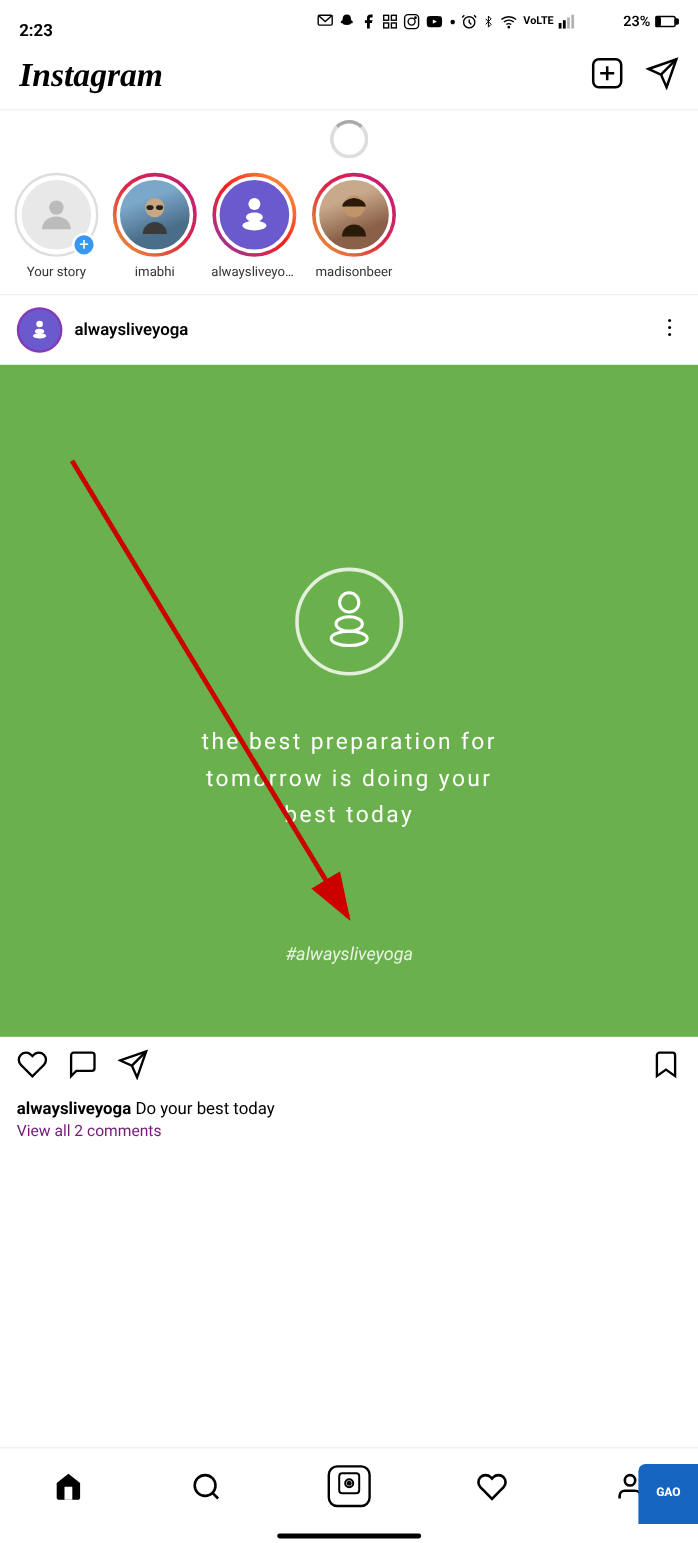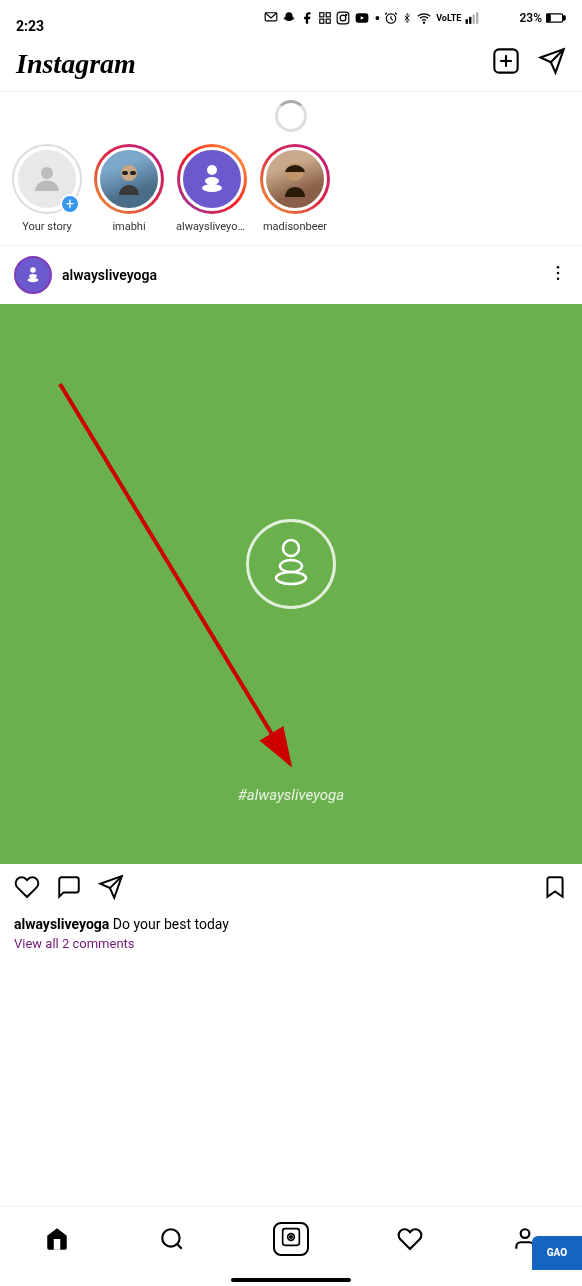--- a/index.html
+++ b/index.html
@@ -229,21 +229,21 @@
       padding: 3px 6px;
       font-size: 18px;
     }
 
     
     .gao-overlay {
       position: absolute;
       bottom: 16px;
       right: 0;
       width: 50px;
-      height: 34px;
+      height: 50px;
       background: #1565c0;
       display: flex;
       align-items: center;
       justify-content: center;
       color: #fff;
       font-size: 11px;
       font-weight: 700;
       border-top-left-radius: 6px;
     }
 
@@ -459,20 +459,23 @@
 <div class="post-image">
 
   <div class="post-yoga-icon">
     <svg width="60" height="60" viewBox="0 0 60 60" fill="none">
       <circle cx="30" cy="14" r="8" stroke="white" stroke-width="2.5" fill="none"></circle>
       <ellipse cx="30" cy="32" rx="11" ry="6" stroke="white" stroke-width="2.5" fill="none"></ellipse>
       <ellipse cx="30" cy="44" rx="15" ry="6" stroke="white" stroke-width="2.5" fill="none"></ellipse>
     </svg>
   </div>
 
+  <div class="post-quote">
+    <div>the best preparation for<br>tomorrow is doing your<br>best today</div>
+  </div>
 
   <div class="post-hashtag">#alwaysliveyoga</div>
 
   <svg class="red-arrow-overlay" viewBox="0 0 582 560" preserveAspectRatio="none">
     <defs>
       <marker id="arrowhead" markerWidth="10" markerHeight="7" refX="9" refY="3.5" orient="auto">
         <polygon points="0 0, 10 3.5, 0 7" fill="#cc0000"></polygon>
       </marker>
     </defs>
     <line x1="60" y1="80" x2="290" y2="460" stroke="#cc0000" stroke-width="4" marker-end="url(#arrowhead)"></line>

